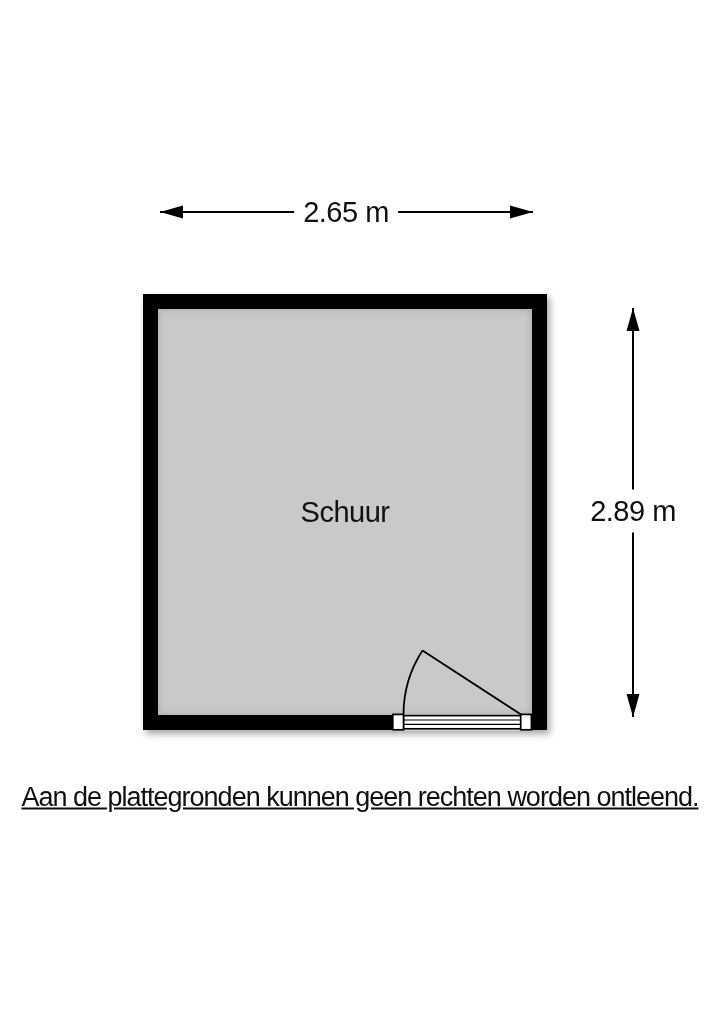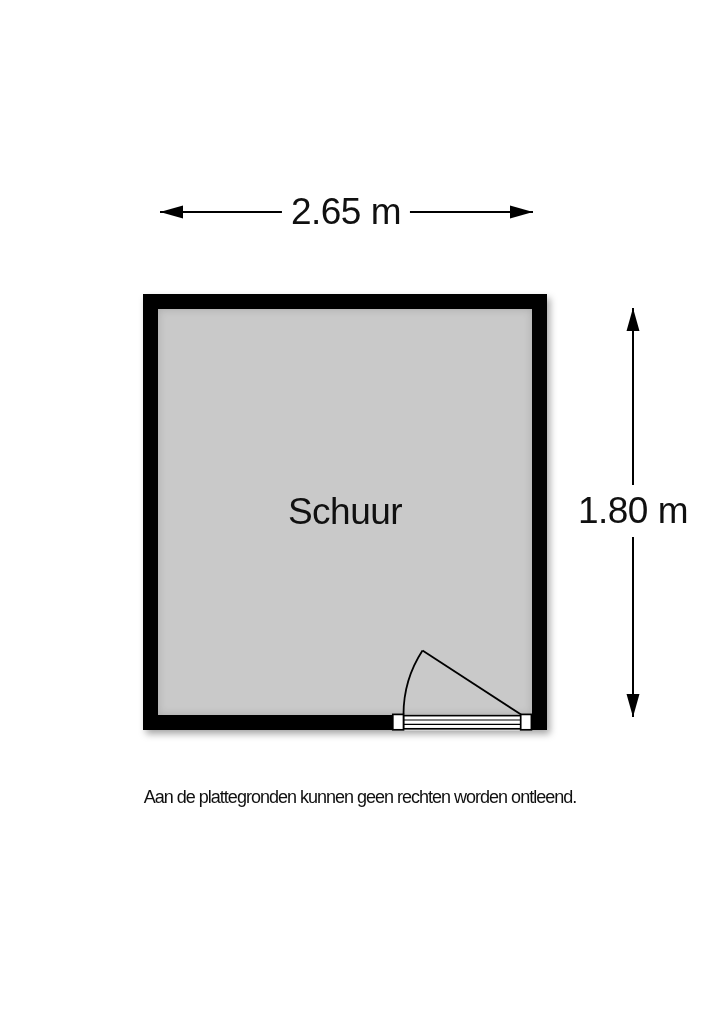--- a/index.html
+++ b/index.html
@@ -35,21 +35,21 @@
     top: 0;
     width: 720px;
     height: 1017px;
   }
   .linework .ink   { stroke: var(--color-wall, #000000); }
   .linework .blot  { fill: var(--color-wall, #000000); }
   .linework .paper { fill: #ffffff; }
   .label {
     position: absolute;
     white-space: nowrap;
-    font-size: 37px;
+    font-size: 29px;
     letter-spacing: -0.5px;
     color: var(--color-text, #101010);
   }
   .dim-label {
     background: #ffffff;
     transform: translate(-50%, -50%);
     text-align: center;
   }
   .dim-label.horizontal { padding: 2px 9px; }
   .dim-label.vertical   { padding: 5px 3px; }
@@ -57,24 +57,25 @@
     transform: translate(-50%, -50%);
     text-align: center;
   }
   .disclaimer {
     position: absolute;
     left: 0;
     right: 0;
     top: 797px;
     transform: translateY(-50%);
     text-align: center;
-    font-size: 18px;
+    font-size: 27px;
     letter-spacing: -1px;
     white-space: nowrap;
     color: var(--color-text, #101010);
+    text-decoration: underline;
   }
 </style>
 </head>
 <body>
 
 <div class="canvas">
 
   <div class="room"></div>
 
   <svg class="linework" viewBox="0 0 720 1017" xmlns="http://www.w3.org/2000/svg">
@@ -98,19 +99,19 @@
       <line class="ink" x1="404" y1="724.4" x2="520.5" y2="724.4" stroke-width="1.2"></line>
       <rect x="392.8" y="714.4" width="10.7" height="15.4" fill="#ffffff" stroke="var(--color-wall, #000000)" stroke-width="1.7"></rect>
       <rect x="520.7" y="714.4" width="10.7" height="15.4" fill="#ffffff" stroke="var(--color-wall, #000000)" stroke-width="1.7"></rect>
       <path class="ink" d="M 403.5 714.5 A 117.5 117.5 0 0 1 422.5 650.5" fill="none" stroke-width="1.8"></path>
       <line class="ink" x1="521" y1="714.5" x2="422.5" y2="650.5" stroke-width="1.8"></line>
     </g>
   </svg>
 
   <div class="label dim-label horizontal" style="left:346px; top:212px;">2.65 m</div>
 
-  <div class="label dim-label vertical" style="left:633px; top:511px;">1.80 m</div>
+  <div class="label dim-label vertical" style="left:633px; top:511px;">2.89 m</div>
 
   <div class="label room-label" style="left:345px; top:512px;">Schuur</div>
 
   <div class="disclaimer">Aan de plattegronden kunnen geen rechten worden ontleend.</div>
 
 </div>
 
 </body></html>

